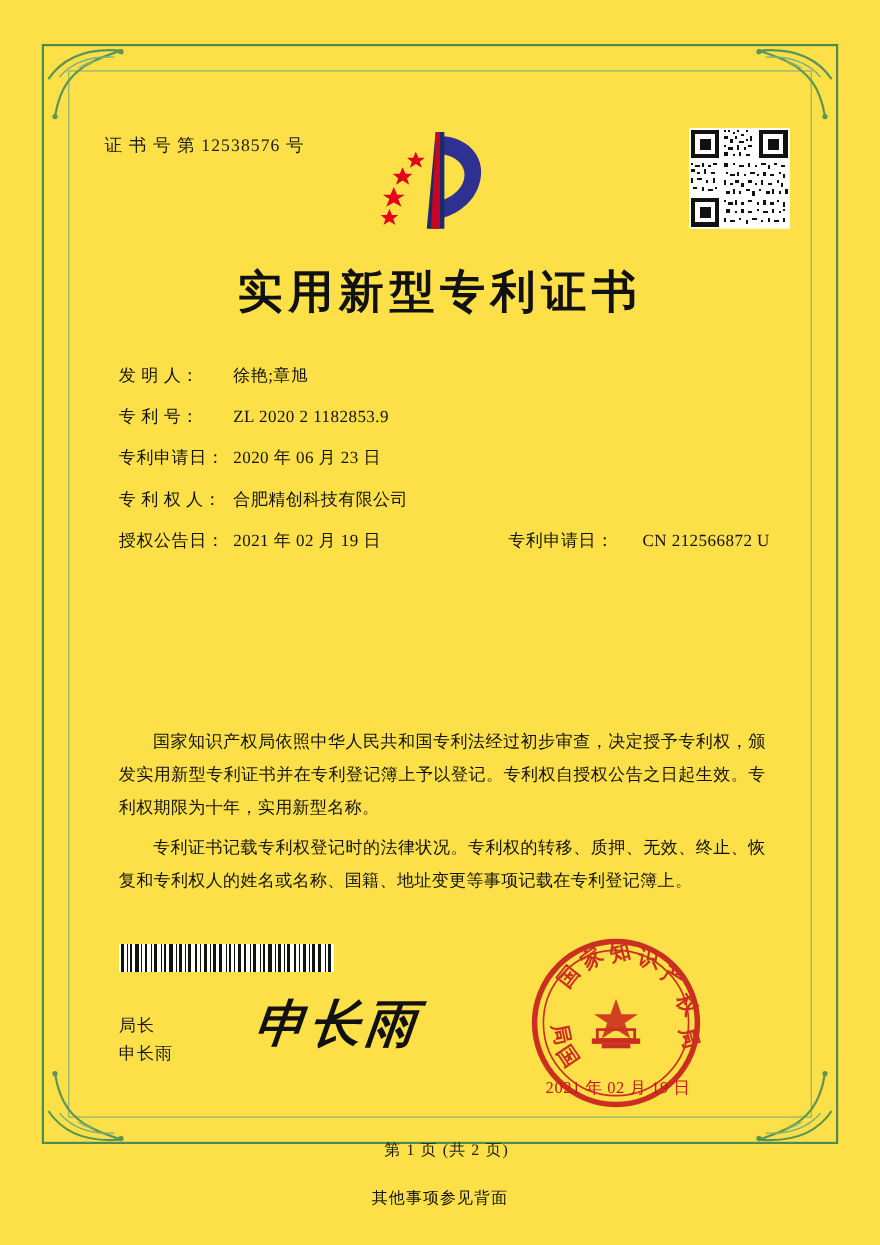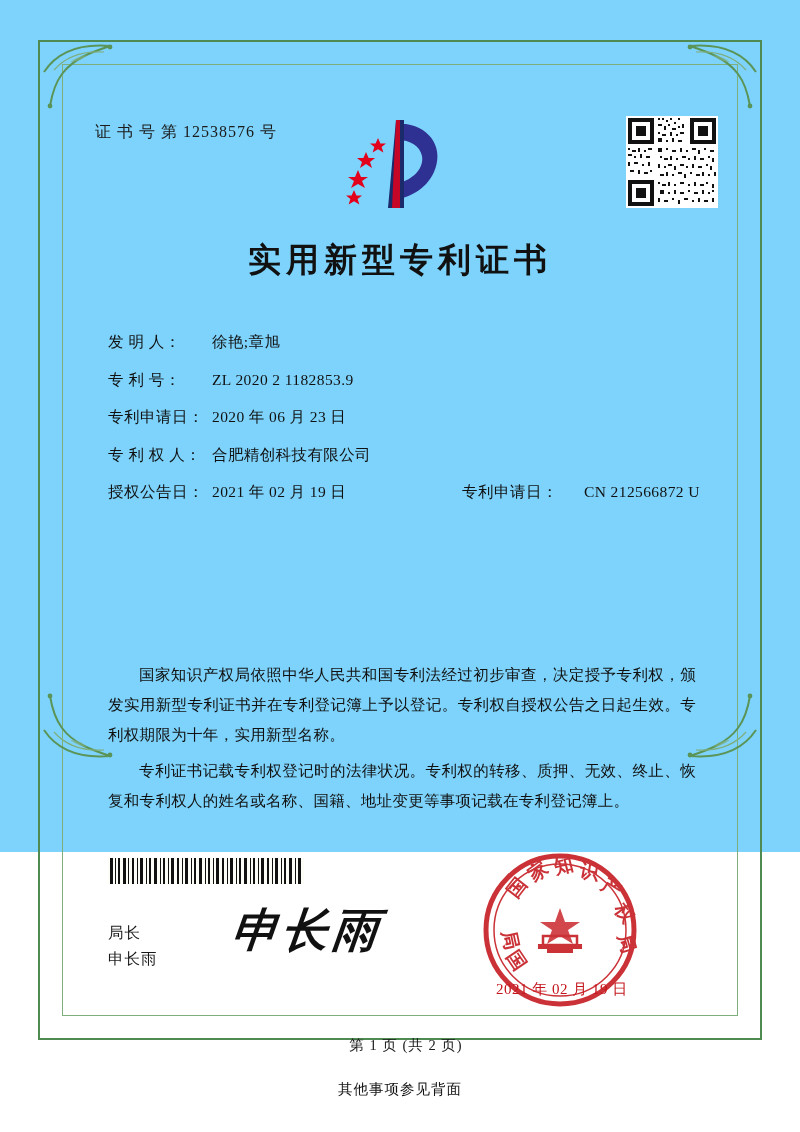--- a/index.html
+++ b/index.html
@@ -13,22 +13,22 @@
     font-family: "Liberation Serif", "DejaVu Serif", serif;
     color: #1a1a1a;
     position: relative;
     overflow: hidden;
   }
 
   
   #certificate {
     position: absolute;
     left: 0; top: 0;
-    width: 800px; height: 852px;
-    background: #7dd3fc;
+    width: 800px; height: 1132px;
+    background: #fde047;
   }
   .frame-outer {
     position: absolute;
     left: 38px; top: 40px;
     width: 724px; height: 1000px;
     border: 2px solid #4f8a52;
     box-sizing: border-box;
   }
   .frame-inner {
     position: absolute;
@@ -67,21 +67,21 @@
     right: 82px; top: 116px;
     width: 92px; height: 92px;
   }
   .qr svg { display: block; }
 
   
   .main-title {
     position: absolute;
     left: 0; right: 0; top: 238px;
     text-align: center;
-    font-size: 33px;
+    font-size: 41px;
     font-weight: bold;
     letter-spacing: 5px;
     color: #111;
     font-family: Liberation Mono, monospace;
   }
 
   
   .fields {
     position: absolute;
     left: 108px; top: 334px;

